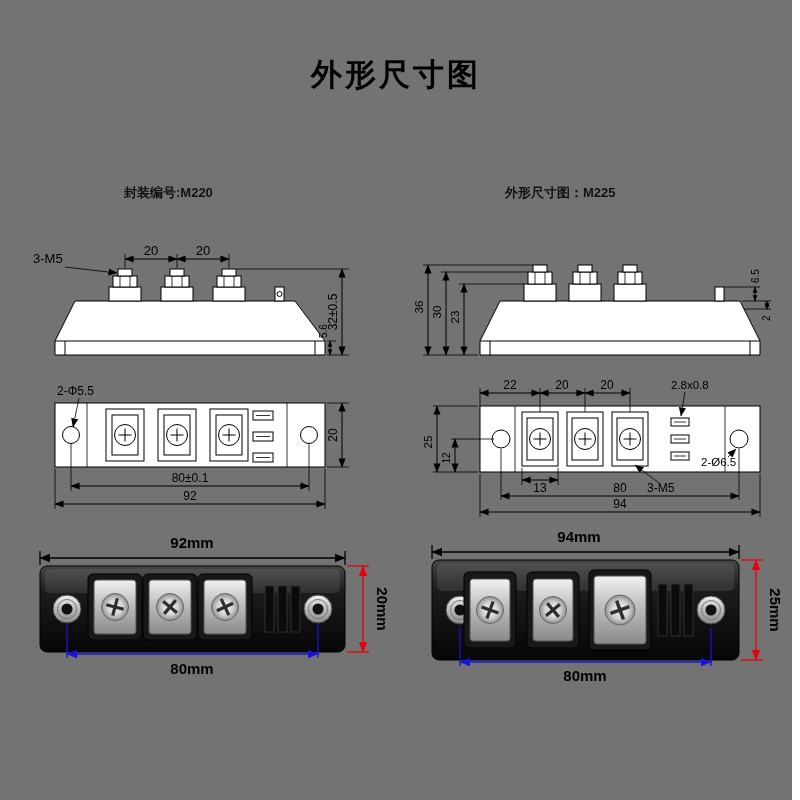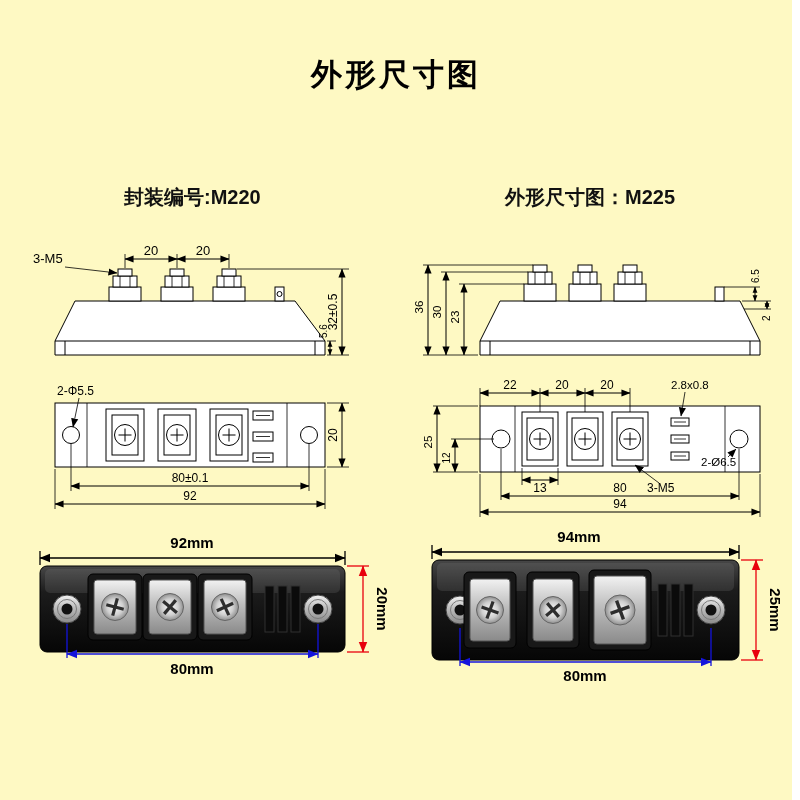--- a/index.html
+++ b/index.html
@@ -1,18 +1,18 @@
 <!DOCTYPE html>
 <html><head>
 <meta charset="utf-8">
 <style>
   html,body{margin:0;padding:0;background:#fff;}
-  .page{position:relative;width:792px;height:800px;background:#fef9c3;font-family:"Liberation Sans",sans-serif;overflow:hidden;}
+  .page{position:relative;width:792px;height:800px;background:#737373;font-family:"Liberation Sans",sans-serif;overflow:hidden;}
   .title{position:absolute;top:54px;left:0;width:100%;text-align:center;font-size:31px;font-weight:bold;color:#000;letter-spacing:3px;}
-  .pkg{position:absolute;font-size:20px;font-weight:bold;color:#111;text-align:center;}
+  .pkg{position:absolute;font-size:13px;font-weight:bold;color:#111;text-align:center;}
   #pkg220{left:124px;top:184px;}
   #pkg225{left:505px;top:184px;}
   .drw{position:absolute;}
   svg{overflow:visible;}
   svg text{font-family:"Liberation Sans",sans-serif;fill:#000;}
   .ln{stroke:#000;stroke-width:1;fill:none;}
   .thin{stroke:#000;stroke-width:0.8;fill:none;}
   .wh{fill:#fff;stroke:#000;stroke-width:1;}
   .d13{font-size:13px;}
   .d12{font-size:12px;}

